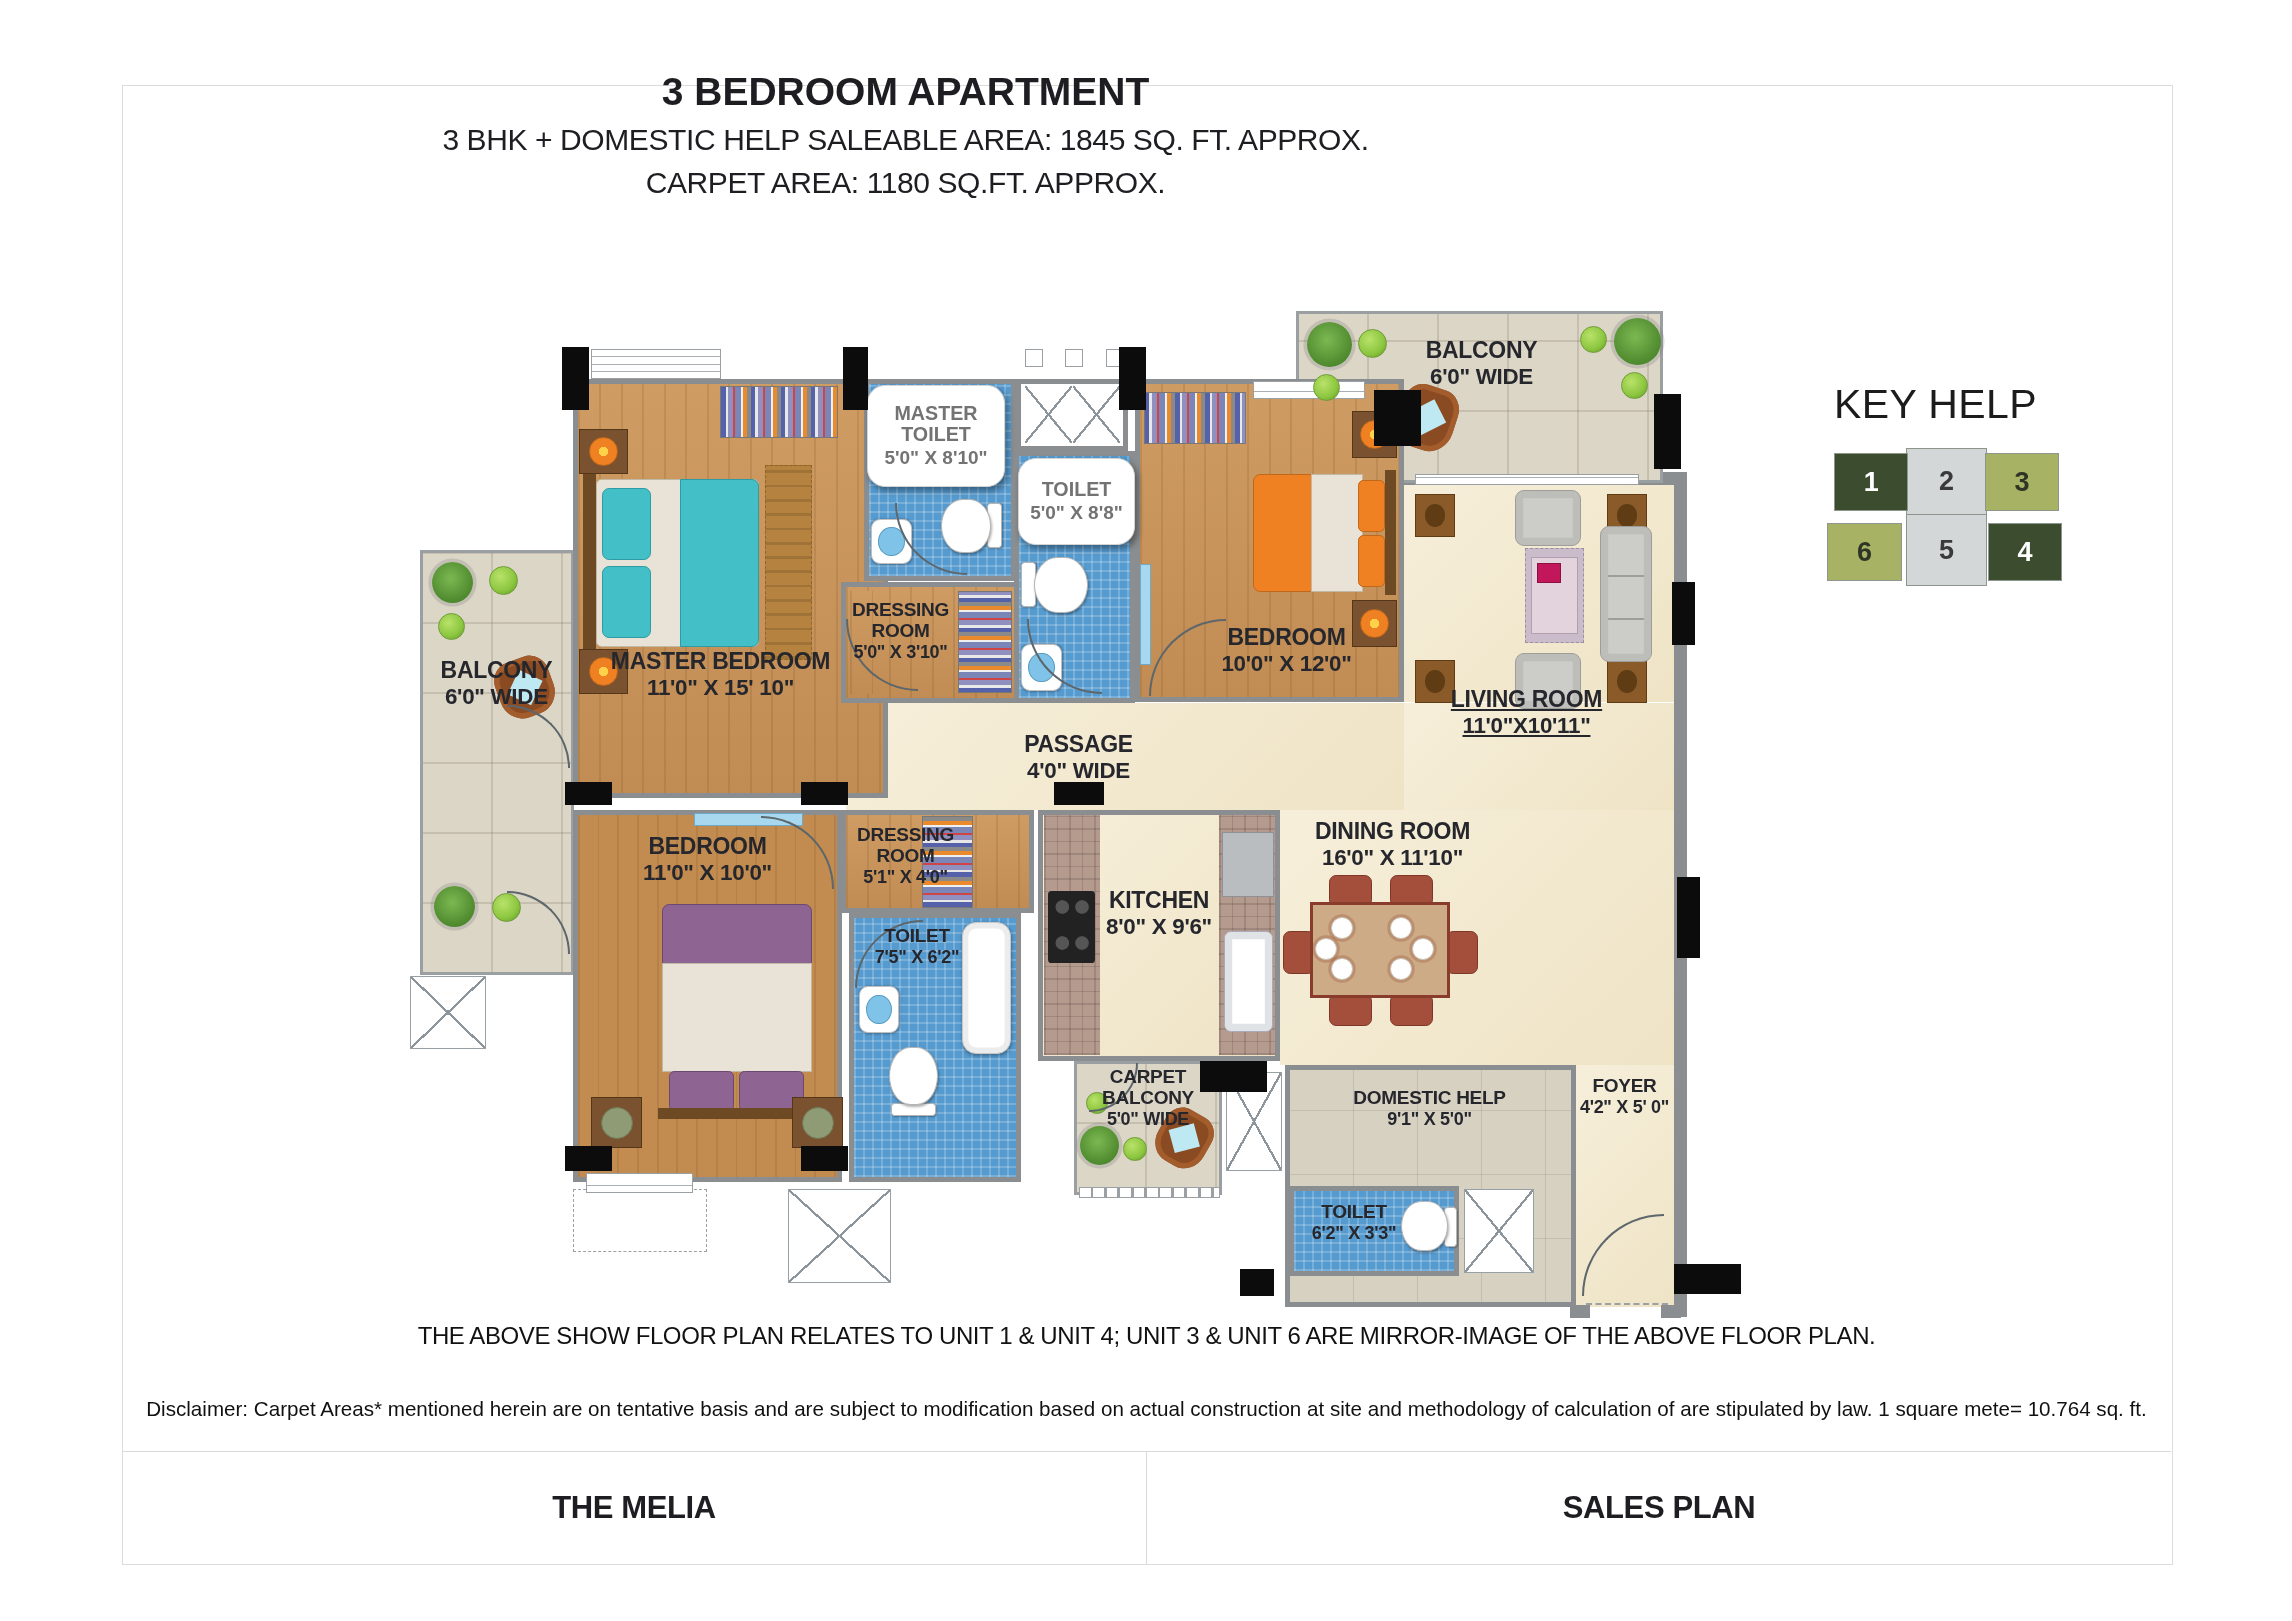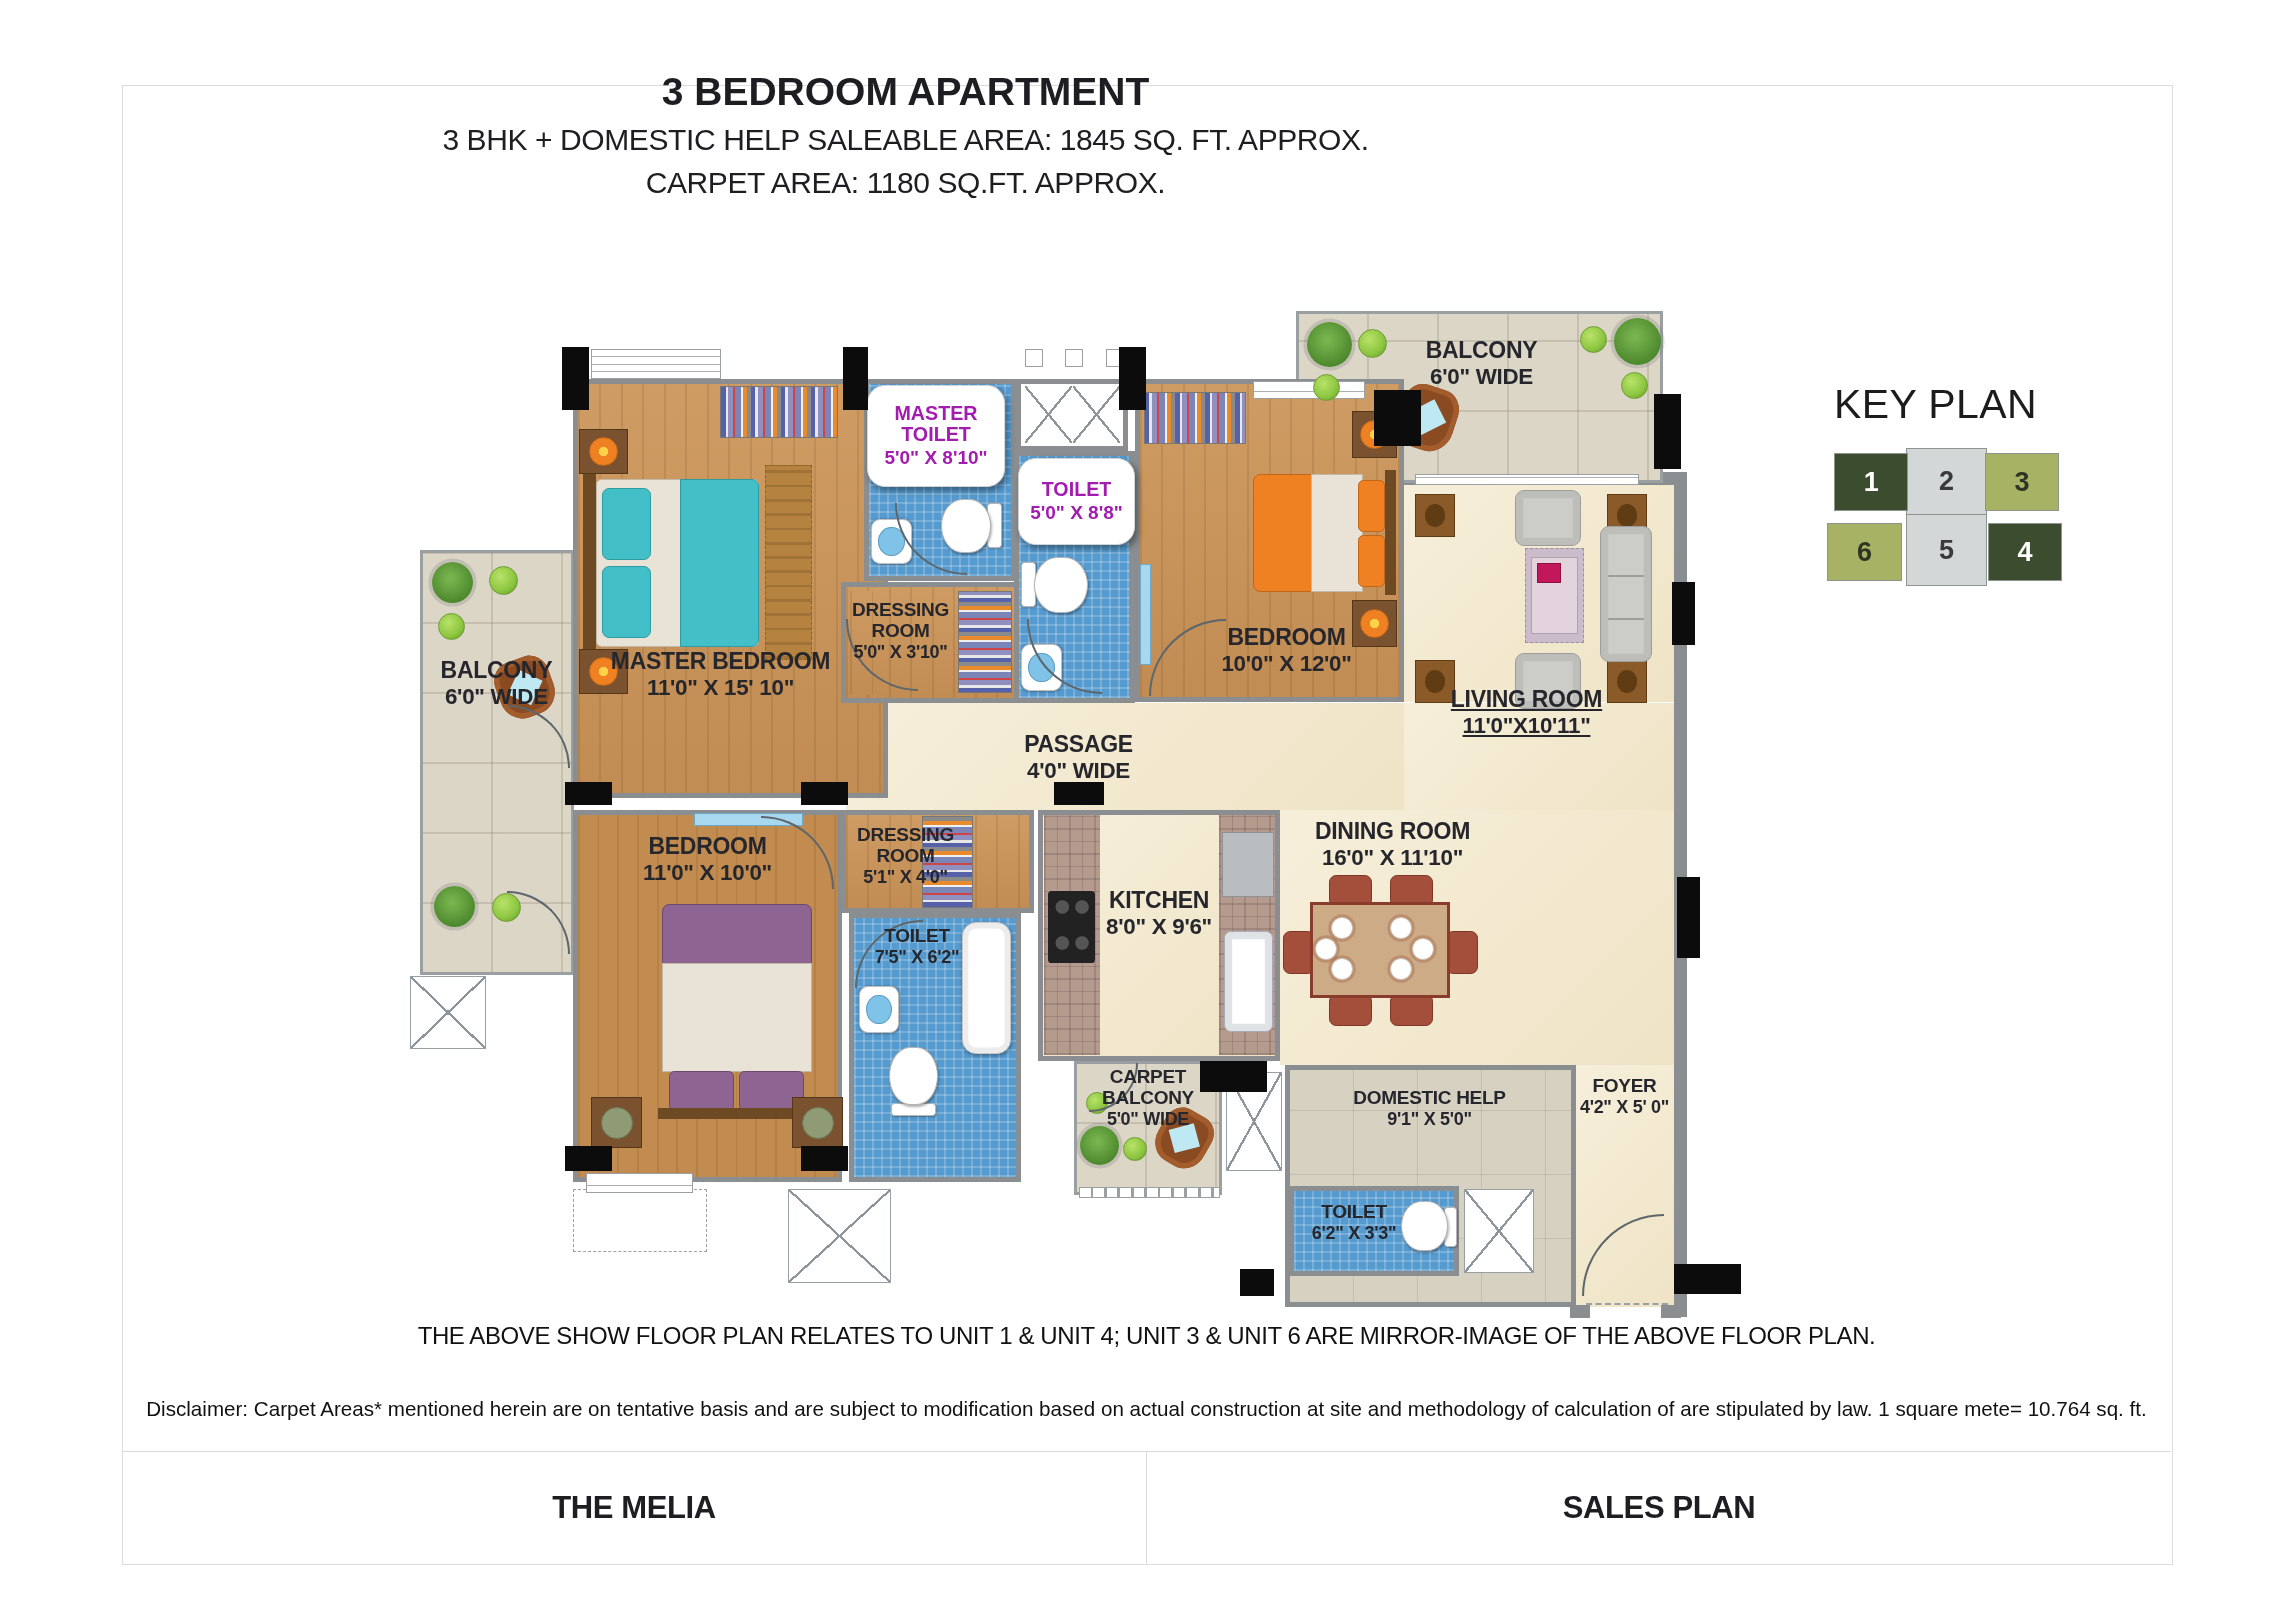--- a/index.html
+++ b/index.html
@@ -37,21 +37,21 @@
   .arc-tr{border-right:2.7px solid #5c666b;border-top:2.7px solid #5c666b;border-top-right-radius:100%;}
   .stripes-v{background:repeating-linear-gradient(90deg,#5561a8 0 4.5px,#e8e8e8 4.5px 7.2px,#9090c0 7.2px 11.6px,#cf4444 11.6px 14.3px,#7a86b8 14.3px 19.7px,#f0f0f0 19.7px 22.4px,#e98b2d 22.4px 26px,#8a8a8a 26px 30px);border:0.9px solid #777;}
   .stripes-h{background:repeating-linear-gradient(0deg,#5561a8 0 4.5px,#e8e8e8 4.5px 7.2px,#9090c0 7.2px 11.6px,#cf4444 11.6px 14.3px,#7a86b8 14.3px 19.7px,#f0f0f0 19.7px 22.4px,#e98b2d 22.4px 26px,#8a8a8a 26px 30px);border:0.9px solid #777;}
 
   
   .label{position:absolute;text-align:center;color:#26262d;line-height:1.1;letter-spacing:-0.3px;}
   .label .nm{font-size:23px;font-weight:700;}
   .label .dm{font-size:22.4px;font-weight:600;margin-top:1.8px;}
   .label.sm .nm{font-size:19px;}
   .label.sm .dm{font-size:18px;margin-top:0.9px;}
-  .tublabel{position:absolute;background:#fff;border:1.8px solid #d4d4d4;border-radius:18px;box-shadow:2.7px 3.6px 6.3px rgba(0,0,0,.38);display:flex;flex-direction:column;justify-content:center;text-align:center;color:#a21caf;}
+  .tublabel{position:absolute;background:#fff;border:1.8px solid #d4d4d4;border-radius:18px;box-shadow:2.7px 3.6px 6.3px rgba(0,0,0,.38);display:flex;flex-direction:column;justify-content:center;text-align:center;color:#737373;}
   .tublabel .nm{font-size:19.7px;font-weight:700;line-height:1.08;}
   .tublabel .dm{font-size:19px;font-weight:600;margin-top:1.8px;}
 
   
   .tub{position:absolute;background:#fff;border:1.8px solid #c7c7c7;border-radius:14.3px;box-shadow:inset 0 0 0 5.4px #ececec,0.9px 1.8px 3.6px rgba(0,0,0,.3);}
   .wc{position:absolute;background:#fff;border:0.9px solid #b5b5b5;border-radius:48%/56%;box-shadow:0.9px 1.8px 2.7px rgba(0,0,0,.35);}
   .wc-tank{position:absolute;background:#fff;border:0.9px solid #b5b5b5;border-radius:3.6px;box-shadow:0.9px 0.9px 1.8px rgba(0,0,0,.3);}
   .basin{position:absolute;background:#fff;border:0.9px solid #bfbfbf;border-radius:9px;box-shadow:0.9px 0.9px 2.7px rgba(0,0,0,.3);display:flex;align-items:center;justify-content:center;}
   .basin .bowl{width:62%;height:62%;background:#7fc4e8;border-radius:50%;border:0.9px solid #5a9cc0;}
   .plant{position:absolute;border-radius:50%;background:radial-gradient(circle at 38% 35%,#b9e26a,#8cc63f 60%,#5f9427);border:0.9px solid #6e9c37;}
@@ -87,21 +87,21 @@
 <body>
 
 <div id="frame"></div>
 
 <div id="heading">
   <div class="t">3 BEDROOM APARTMENT</div>
   <div class="s">3 BHK + DOMESTIC HELP SALEABLE AREA: 1845 SQ. FT. APPROX.</div>
   <div class="s">CARPET AREA: 1180 SQ.FT. APPROX.</div>
 </div>
 
-<div id="keyplan-title">KEY PLAN</div>
+<div id="keyplan-title">KEY HELP</div>
 <div class="abs" style="left:1827px;top:446px;width:233px;height:143px;">
   <div class="kp kp-gray" style="left:79px;top:1.8px;width:79px;height:66px;">2</div>
   <div class="kp kp-gray" style="left:79px;top:68px;width:79px;height:70px;">5</div>
   <div class="kp kp-dark" style="left:7.2px;top:7.2px;width:72px;height:56px;">1</div>
   <div class="kp kp-olive" style="left:158px;top:7.2px;width:72px;height:56px;">3</div>
   <div class="kp kp-olive" style="left:0px;top:77px;width:73px;height:56px;">6</div>
   <div class="kp kp-dark" style="left:161px;top:77px;width:72px;height:56px;">4</div>
 </div>
 
 <div id="plan">

